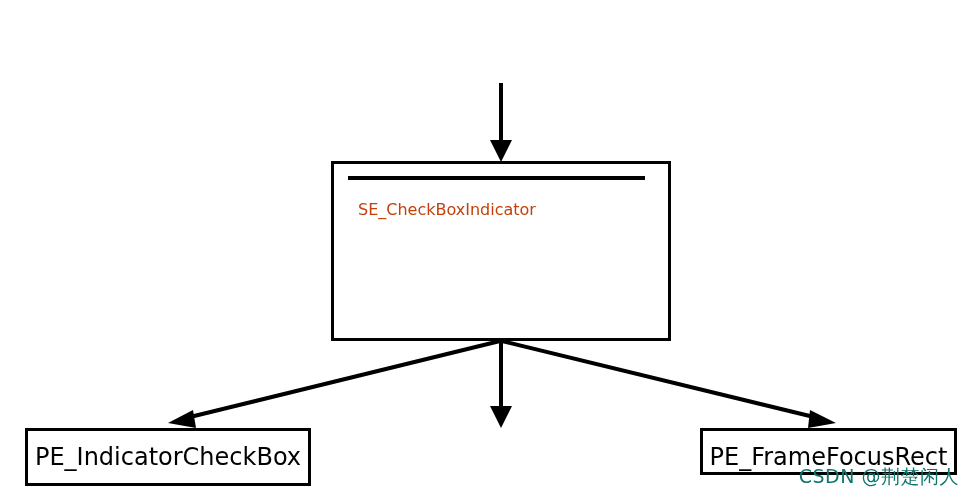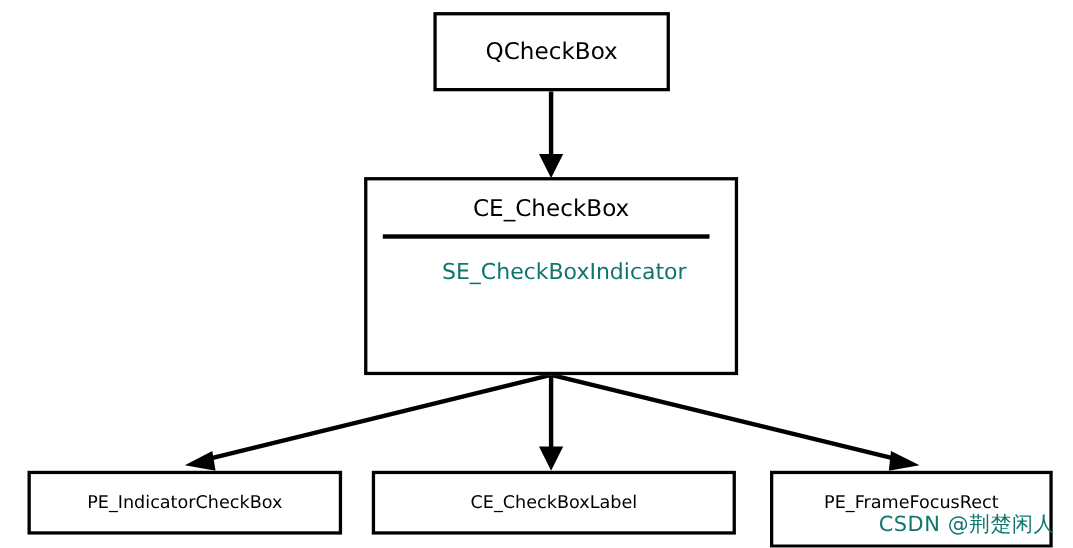--- a/index.html
+++ b/index.html
@@ -62,47 +62,47 @@
     height: 4px;
     background: #000000;
     margin: 12px 23px 0 14px;
   }
   .member-list {
     margin: 0;
     padding: 14px 0 0 24px;
     list-style: none;
   }
   .member-list li {
-    font-size: 20px;
+    font-size: 16px;
     line-height: 32px;
-    color: #0f766e;
+    color: #c2410c;
     white-space: nowrap;
-    text-align: center;
+    text-align: left;
   }
   
   #node-pe-indicatorcheckbox {
     left: 25px;
     top: 428px;
     width: 286px;
     height: 58px;
   }
   #node-ce-checkboxlabel {
     left: 338px;
     top: 428px;
     width: 331px;
     height: 58px;
   }
   #node-pe-framefocusrect {
     left: 700px;
     top: 428px;
     width: 257px;
-    height: 70px;
+    height: 47px;
   }
   .bottom-node .node-title {
-    font-size: 16px;
+    font-size: 24px;
     line-height: 52px;
     border-radius: 24px;
   }
   #watermark {
     position: absolute;
     right: 16px;
     bottom: 8px;
     font-size: 19px;
     color: #0f766e;
     white-space: nowrap;
@@ -131,39 +131,32 @@
       <line x1="501" y1="341" x2="501" y2="414" stroke="#000000" stroke-width="4"></line>
       <polygon points="501,428 490,406 512,406" fill="#000000"></polygon>
     </g>
 
     <g>
       <line x1="502" y1="341" x2="818" y2="418" stroke="#000000" stroke-width="4"></line>
       <polygon points="836,423 810,410 808,428" fill="#000000"></polygon>
     </g>
   </svg>
 
-  <div class="node" id="node-qcheckbox">
-    <div class="node-title">QCheckBox</div>
-  </div>
 
   <div class="node" id="node-ce-checkbox">
-    <div class="node-title">CE_CheckBox</div>
     <div class="compartment-divider"></div>
     <ul class="member-list">
       <li>SE_CheckBoxIndicator</li>
     </ul>
   </div>
 
   <div class="node bottom-node" id="node-pe-indicatorcheckbox">
     <div class="node-title">PE_IndicatorCheckBox</div>
   </div>
 
-  <div class="node bottom-node" id="node-ce-checkboxlabel">
-    <div class="node-title">CE_CheckBoxLabel</div>
-  </div>
 
   <div class="node bottom-node" id="node-pe-framefocusrect">
     <div class="node-title">PE_FrameFocusRect</div>
   </div>
 
   <div id="watermark">CSDN @荆楚闲人</div>
 
 </div>
 
 </body></html>

